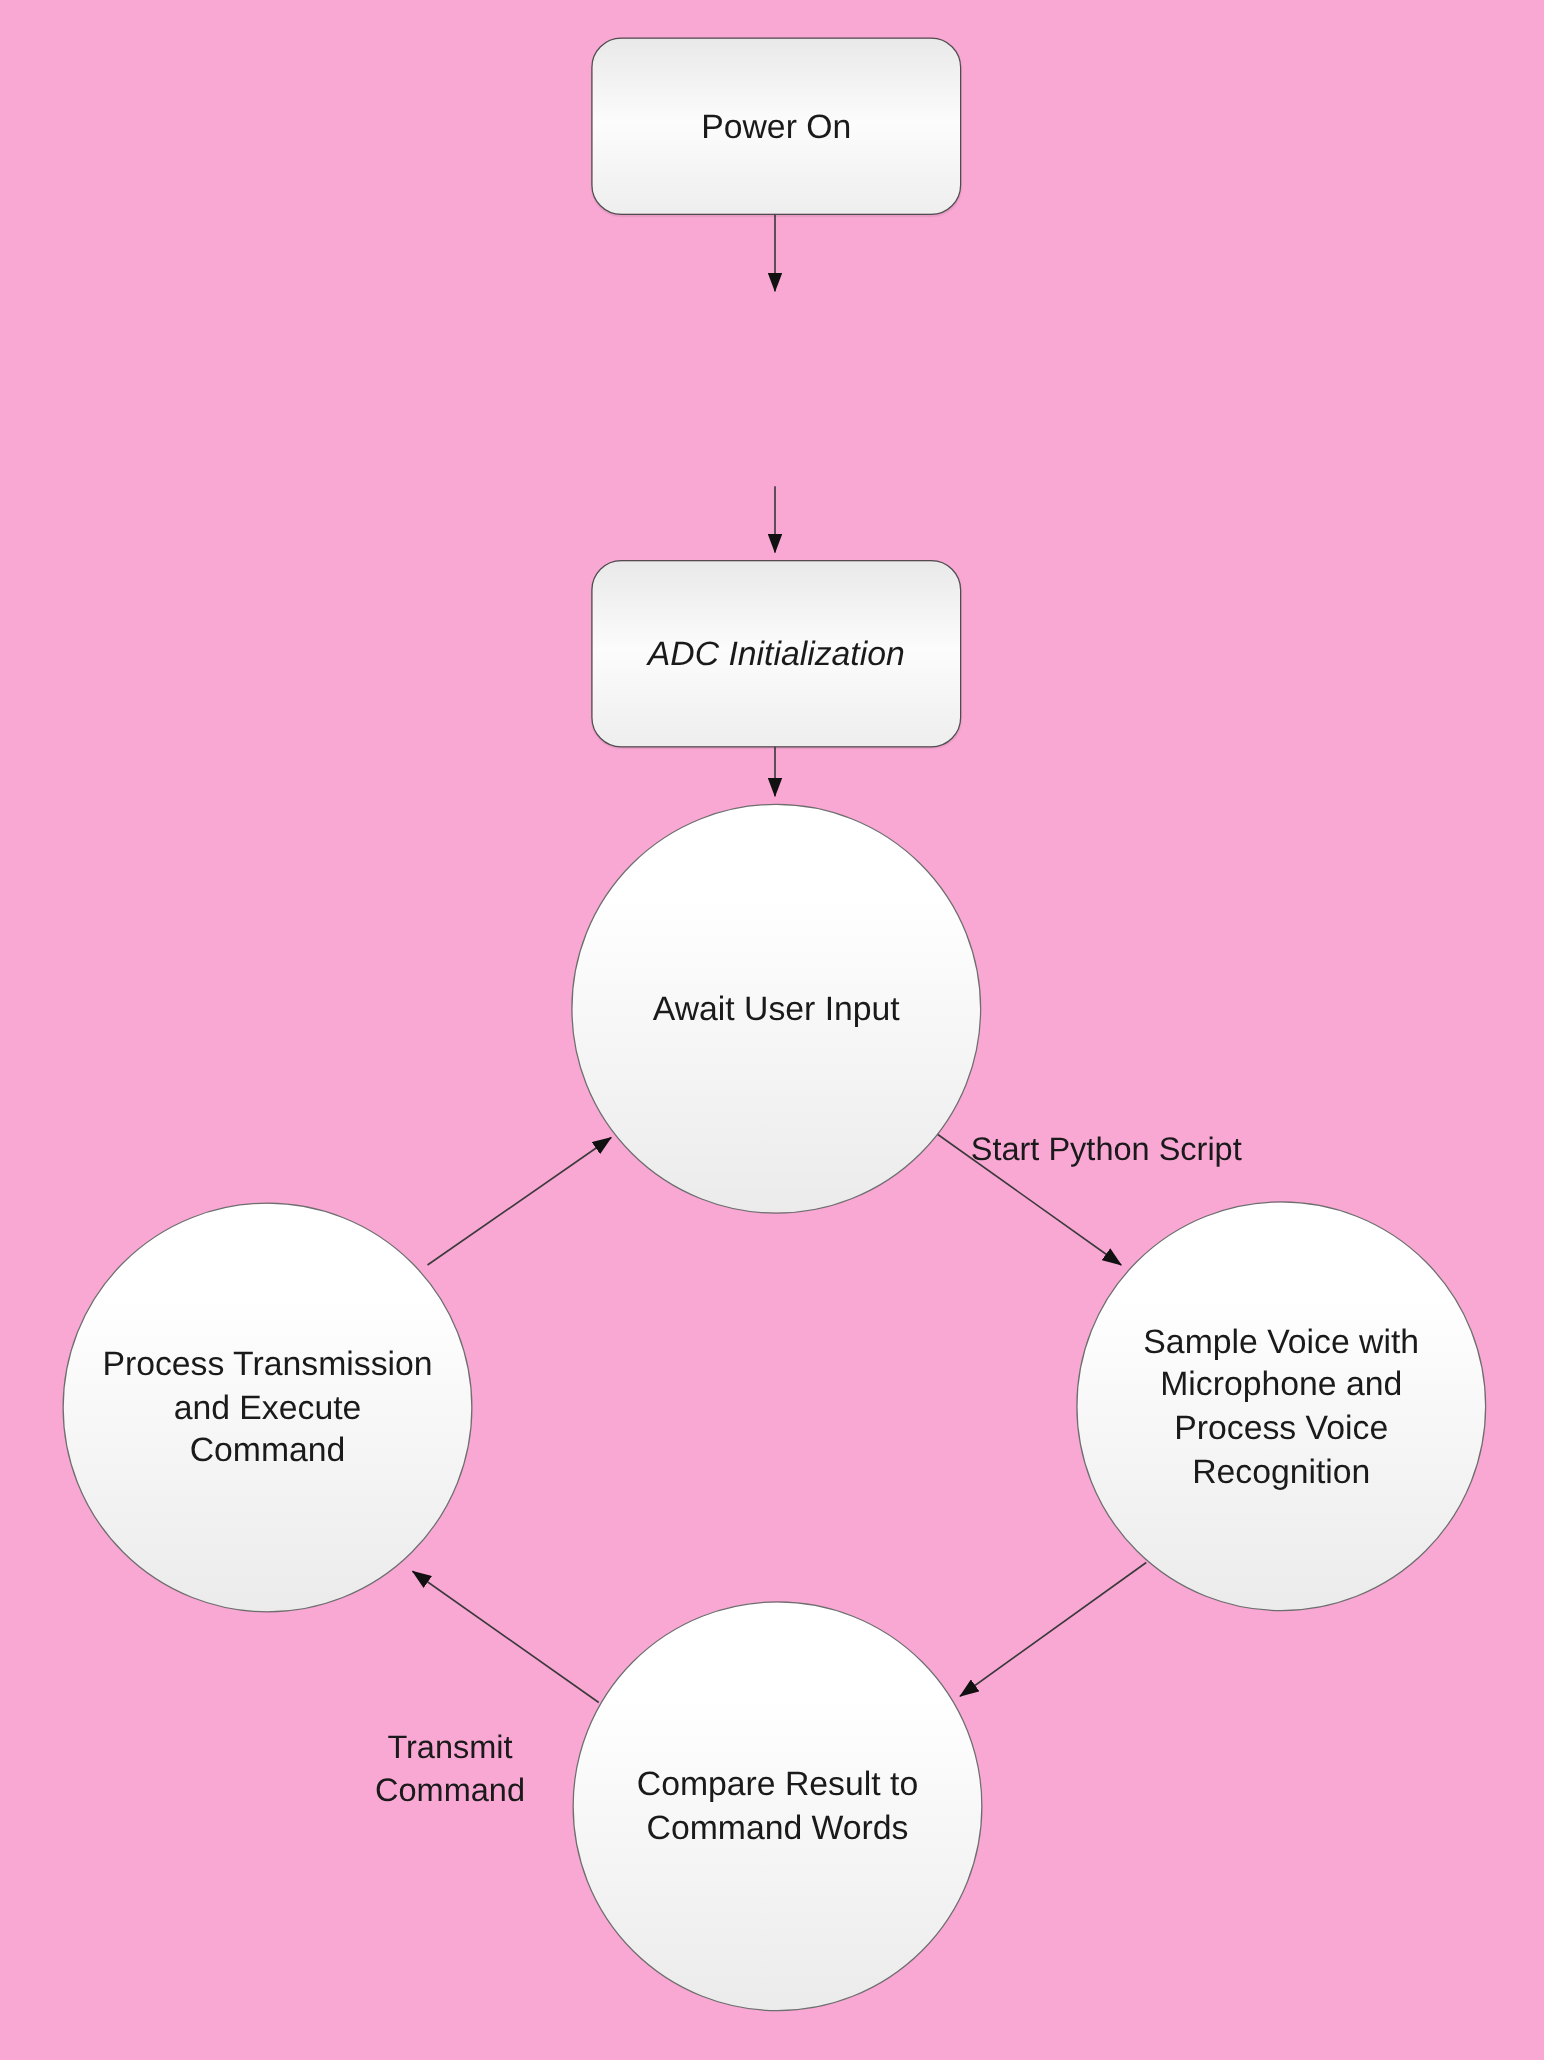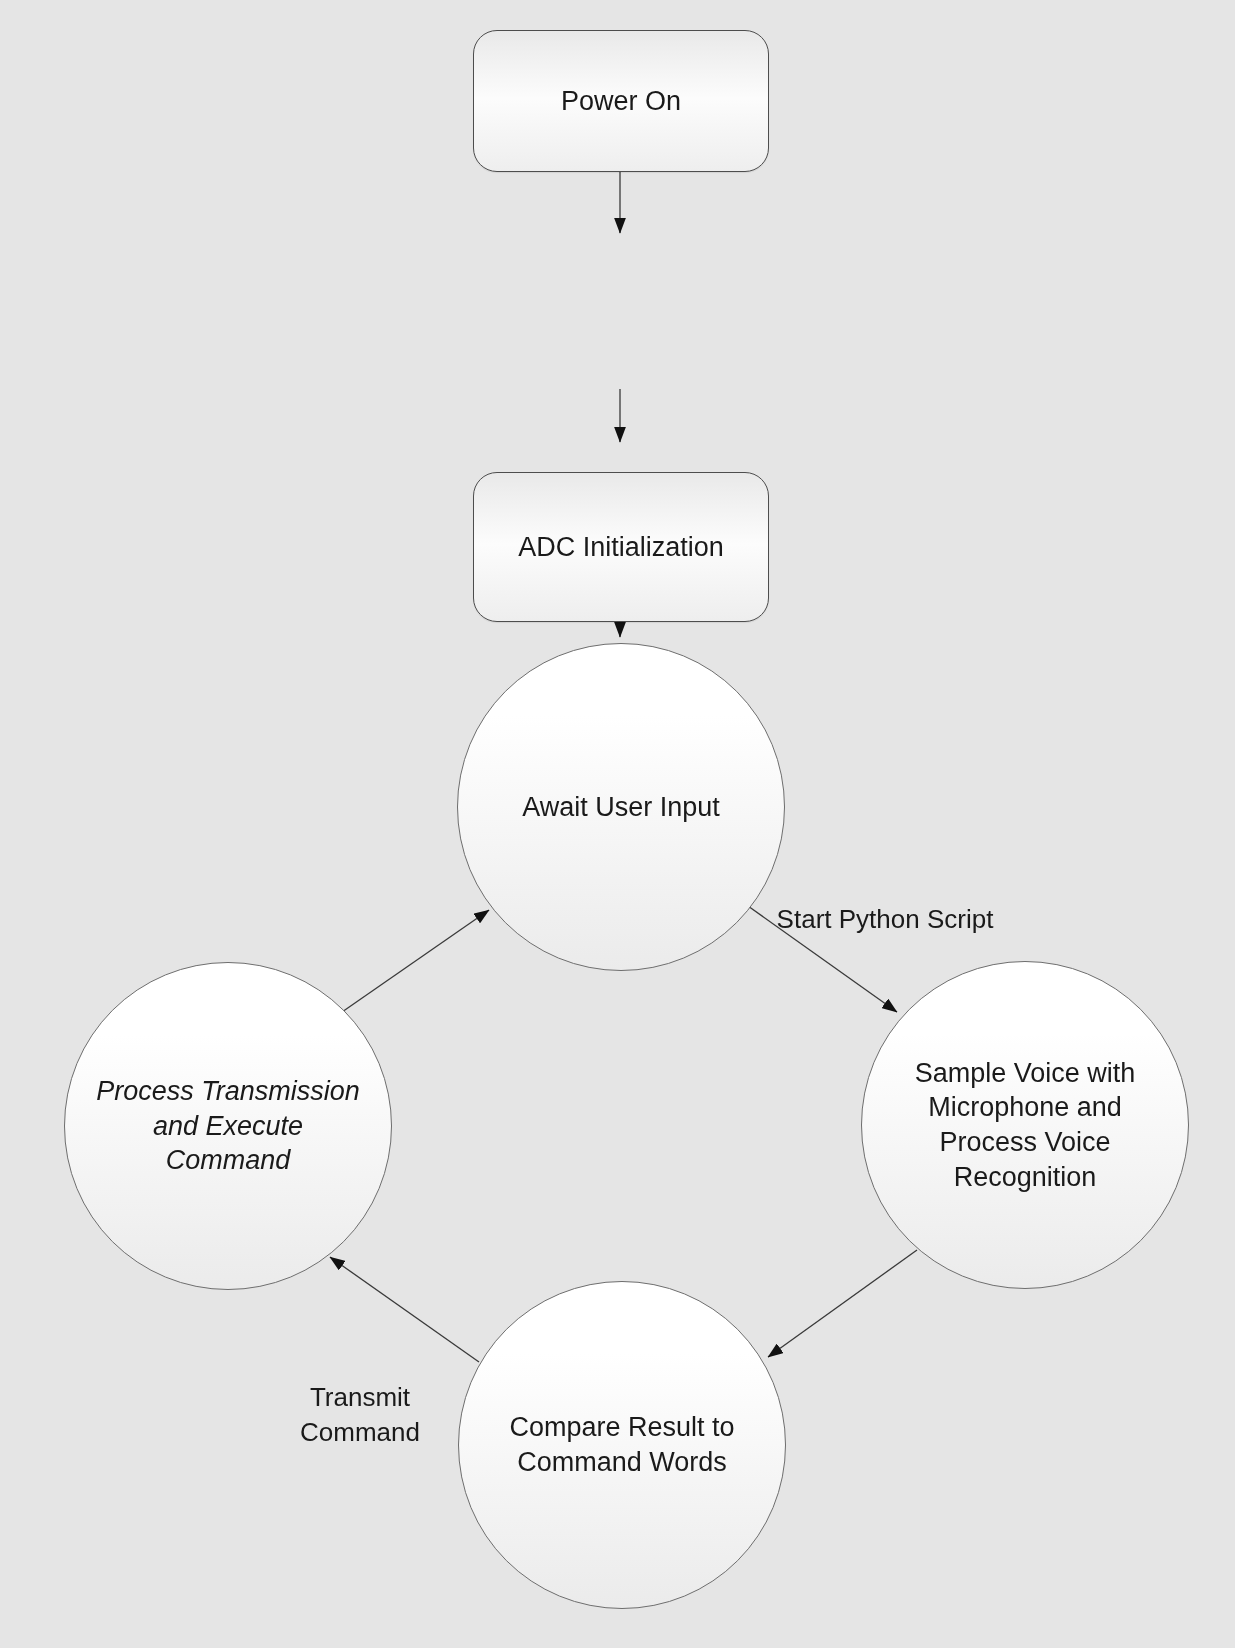--- a/index.html
+++ b/index.html
@@ -5,21 +5,21 @@
   html, body {
     margin: 0;
     padding: 0;
     background: #ffffff;
     font-family: "Liberation Sans", "DejaVu Sans", sans-serif;
   }
   .canvas {
     position: relative;
     width: 1235px;
     height: 1648px;
-    background: #e5e5e5;
+    background: #f9a8d4;
     overflow: hidden;
   }
   .edges-svg {
     position: absolute;
     left: 0;
     top: 0;
     width: 1235px;
     height: 1648px;
   }
   .edges-svg line {
@@ -81,36 +81,36 @@
     <line x1="917" y1="1250" x2="768" y2="1357" marker-end="url(#arrow)"></line>
     <line x1="479" y1="1362" x2="330" y2="1257" marker-end="url(#arrow)"></line>
     <line x1="342" y1="1012" x2="489" y2="910" marker-end="url(#arrow)"></line>
   </svg>
 
   <div class="node rect" style="left:473px; top:30px; height:140px;">
     <span class="node-label">Power On</span>
   </div>
 
 
-  <div class="node rect" style="left:473px; top:472px; height:148px;">
+  <div class="node rect" style="left:473px; top:448px; height:148px;font-style:italic;">
     <span class="node-label">ADC Initialization</span>
   </div>
 
   <div class="node circle" style="left:457px; top:643px;text-align:center;">
     <span class="node-label">Await User Input</span>
   </div>
 
   <div class="node circle" style="left:861px; top:961px;">
     <span class="node-label">Sample Voice with
 Microphone and
 Process Voice
 Recognition</span>
   </div>
 
-  <div class="node circle" style="left:64px; top:962px;font-style:italic;">
+  <div class="node circle" style="left:50px; top:962px;">
     <span class="node-label">Process Transmission
 and Execute
 Command</span>
   </div>
 
   <div class="node circle" style="left:458px; top:1281px;">
     <span class="node-label">Compare Result to
 Command Words</span>
   </div>
 

